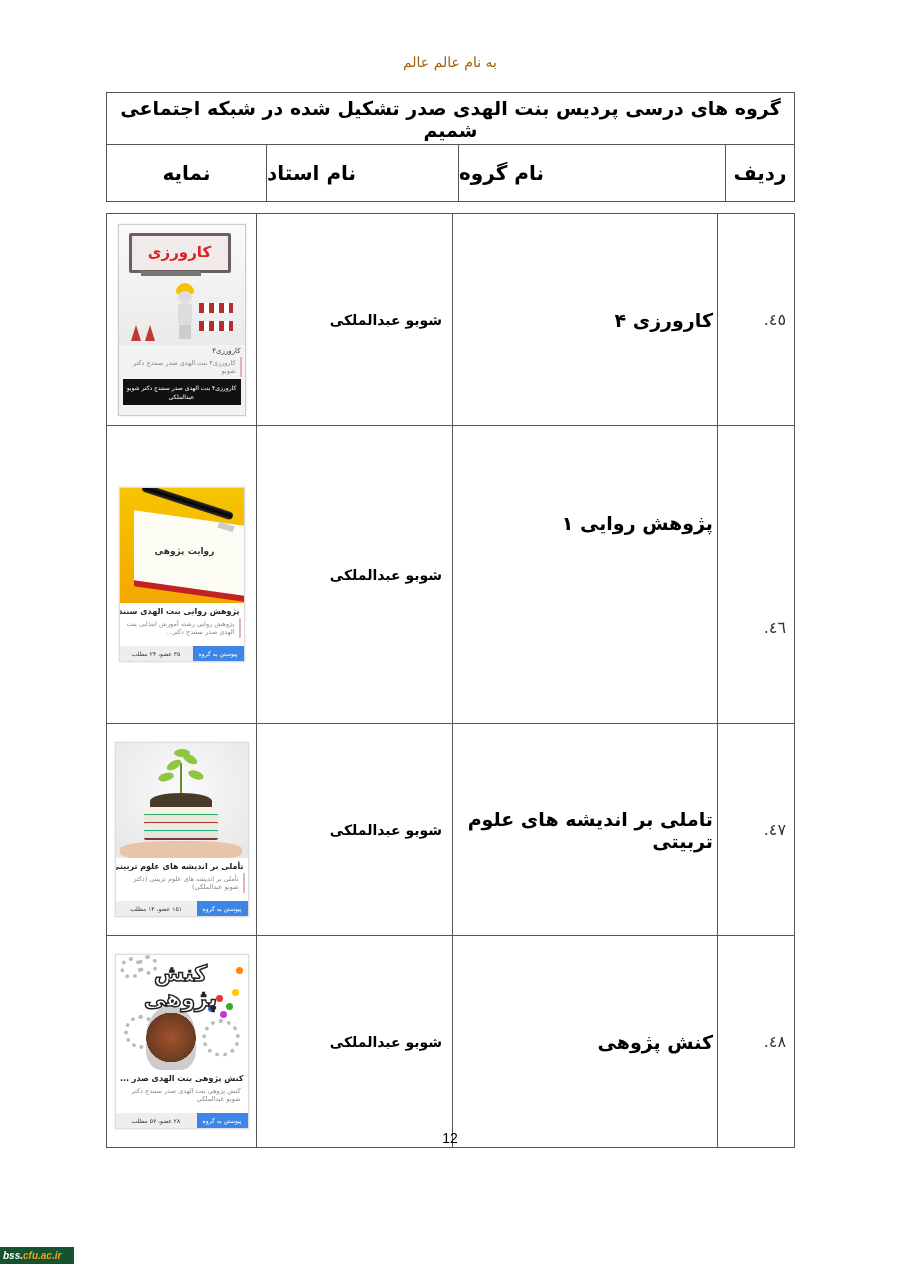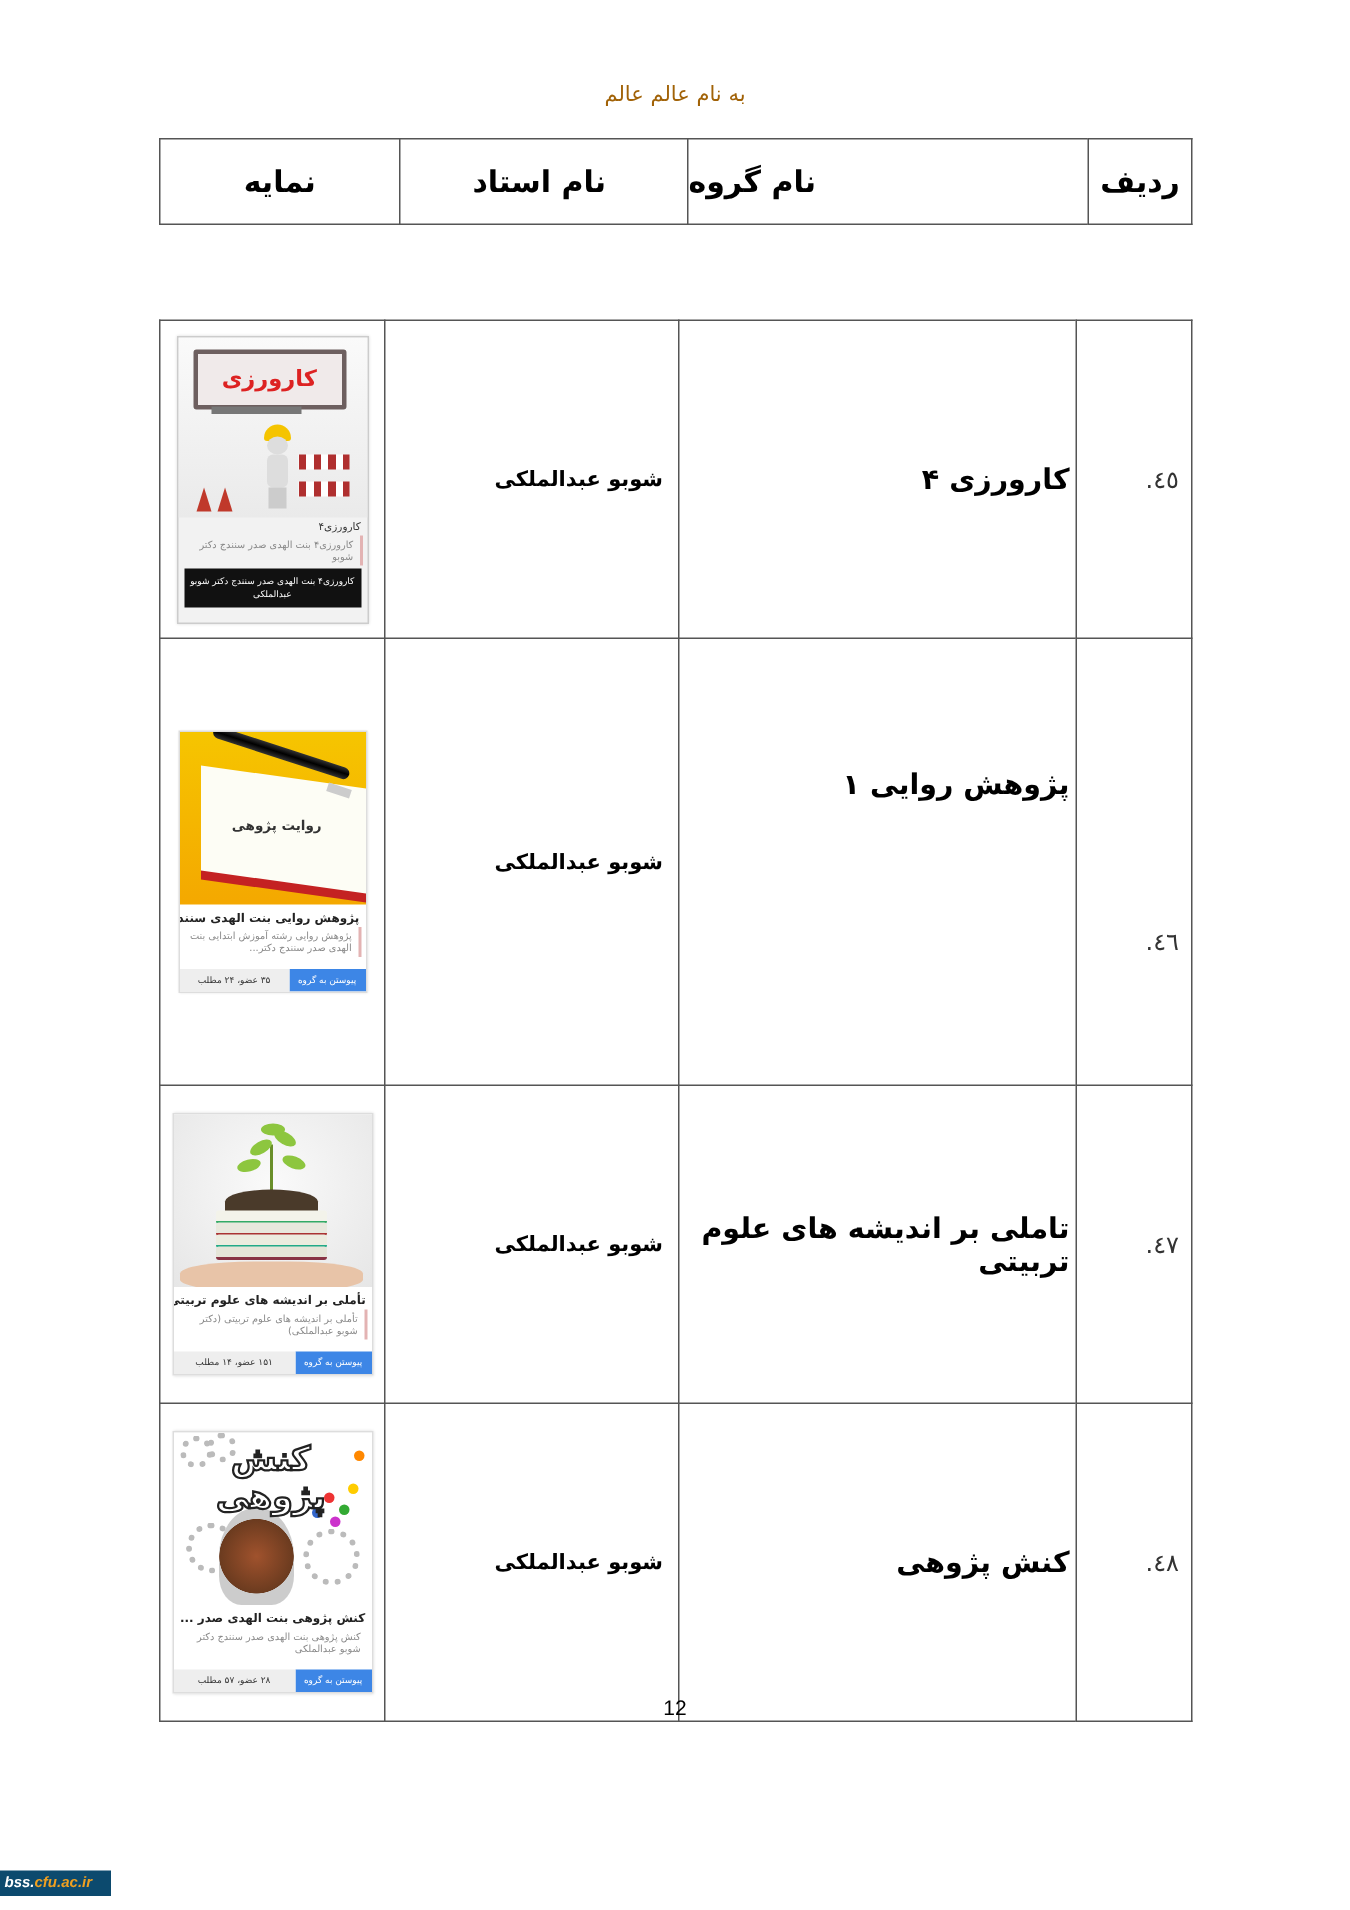--- a/index.html
+++ b/index.html
@@ -13,21 +13,21 @@
   }
   table { border-collapse:collapse; position:absolute; left:106px; width:689px; direction:rtl; }
   td, th { border:1px solid #555; padding:0; }
   .head-table { top:92px; }
   .head-table .title-cell {
     height:51px; text-align:center; font-weight:bold; font-size:19px;
   }
   .head-table .hcell { height:56px; font-weight:bold; font-size:20px; vertical-align:middle; }
   .h-radif { width:68px; text-align:center; font-size:22px; }
   .h-group { width:260px; text-align:left; padding-right:6px !important; }
-  .h-teacher { width:185px; text-align:center; padding-right:6px !important; }
+  .h-teacher { width:185px; text-align:left; padding-right:6px !important; }
   .h-icon { text-align:center; padding-right:0; }
   .body-table { top:213px; }
   .body-table td { height:211px; vertical-align:middle; }
   .c-radif { width:68px; text-align:right; padding-right:8px !important; font-size:16px; color:#333; }
   .c-group { width:260px; text-align:right; padding-right:4px !important; font-weight:bold; font-size:19px; }
   .c-teacher { width:185px; text-align:right; padding-right:10px !important; font-weight:bold; font-size:14px; }
   .c-icon { text-align:center; }
   .radif-low { vertical-align:bottom !important; padding-bottom:86px !important; }
   .group-high { vertical-align:top !important; padding-top:86px !important; }
 
@@ -80,31 +80,34 @@
 
   
   .img4 { background:#fff; }
   .gear { position:absolute; border-radius:50%; border:4px dotted #bbb; }
   .head-brain { position:absolute; left:30px; top:50px; width:50px; height:65px; background:radial-gradient(circle,#a0522d,#6b3b1f 60%,#ccc 61%); border-radius:50% 50% 30% 30%; }
   .kw-title { position:absolute; top:6px; left:0; width:130px; text-align:center; font-size:22px; font-weight:bold; color:#fff;
               -webkit-text-stroke:1.5px #222; }
   .dot { position:absolute; width:7px; height:7px; border-radius:50%; }
 
   .page-num { position:absolute; top:1130px; left:0; width:900px; text-align:center; font-family:"Liberation Sans", sans-serif; font-size:14px; }
-  .watermark { position:absolute; left:0; top:1247px; width:74px; height:17px; background:#0c4a6e; color:#fff;
+  .watermark { position:absolute; left:0; top:1247px; width:74px; height:17px; background:#14532d; color:#fff;
                font-family:"Liberation Sans", sans-serif; font-weight:bold; font-style:italic; font-size:10px; line-height:17px; padding-left:3px; box-sizing:border-box; }
   .watermark .wm-domain { color:#f0a020; }
 </style>
 </head>
 <body>
 
 <div class="bismillah">به نام عالم عالم</div>
 
 <table class="head-table">
   <tbody>
+      <tr>
+    <td colspan="4" class="title-cell">گروه های درسی پردیس بنت الهدی صدر تشکیل شده در شبکه اجتماعی شمیم</td>
+  </tr>
   <tr>
     <td class="hcell h-radif">ردیف</td>
     <td class="hcell h-group">نام گروه</td>
     <td class="hcell h-teacher">نام استاد</td>
     <td class="hcell h-icon">نمایه</td>
   </tr>
 </tbody>
   </table>
 
 <table class="body-table">

